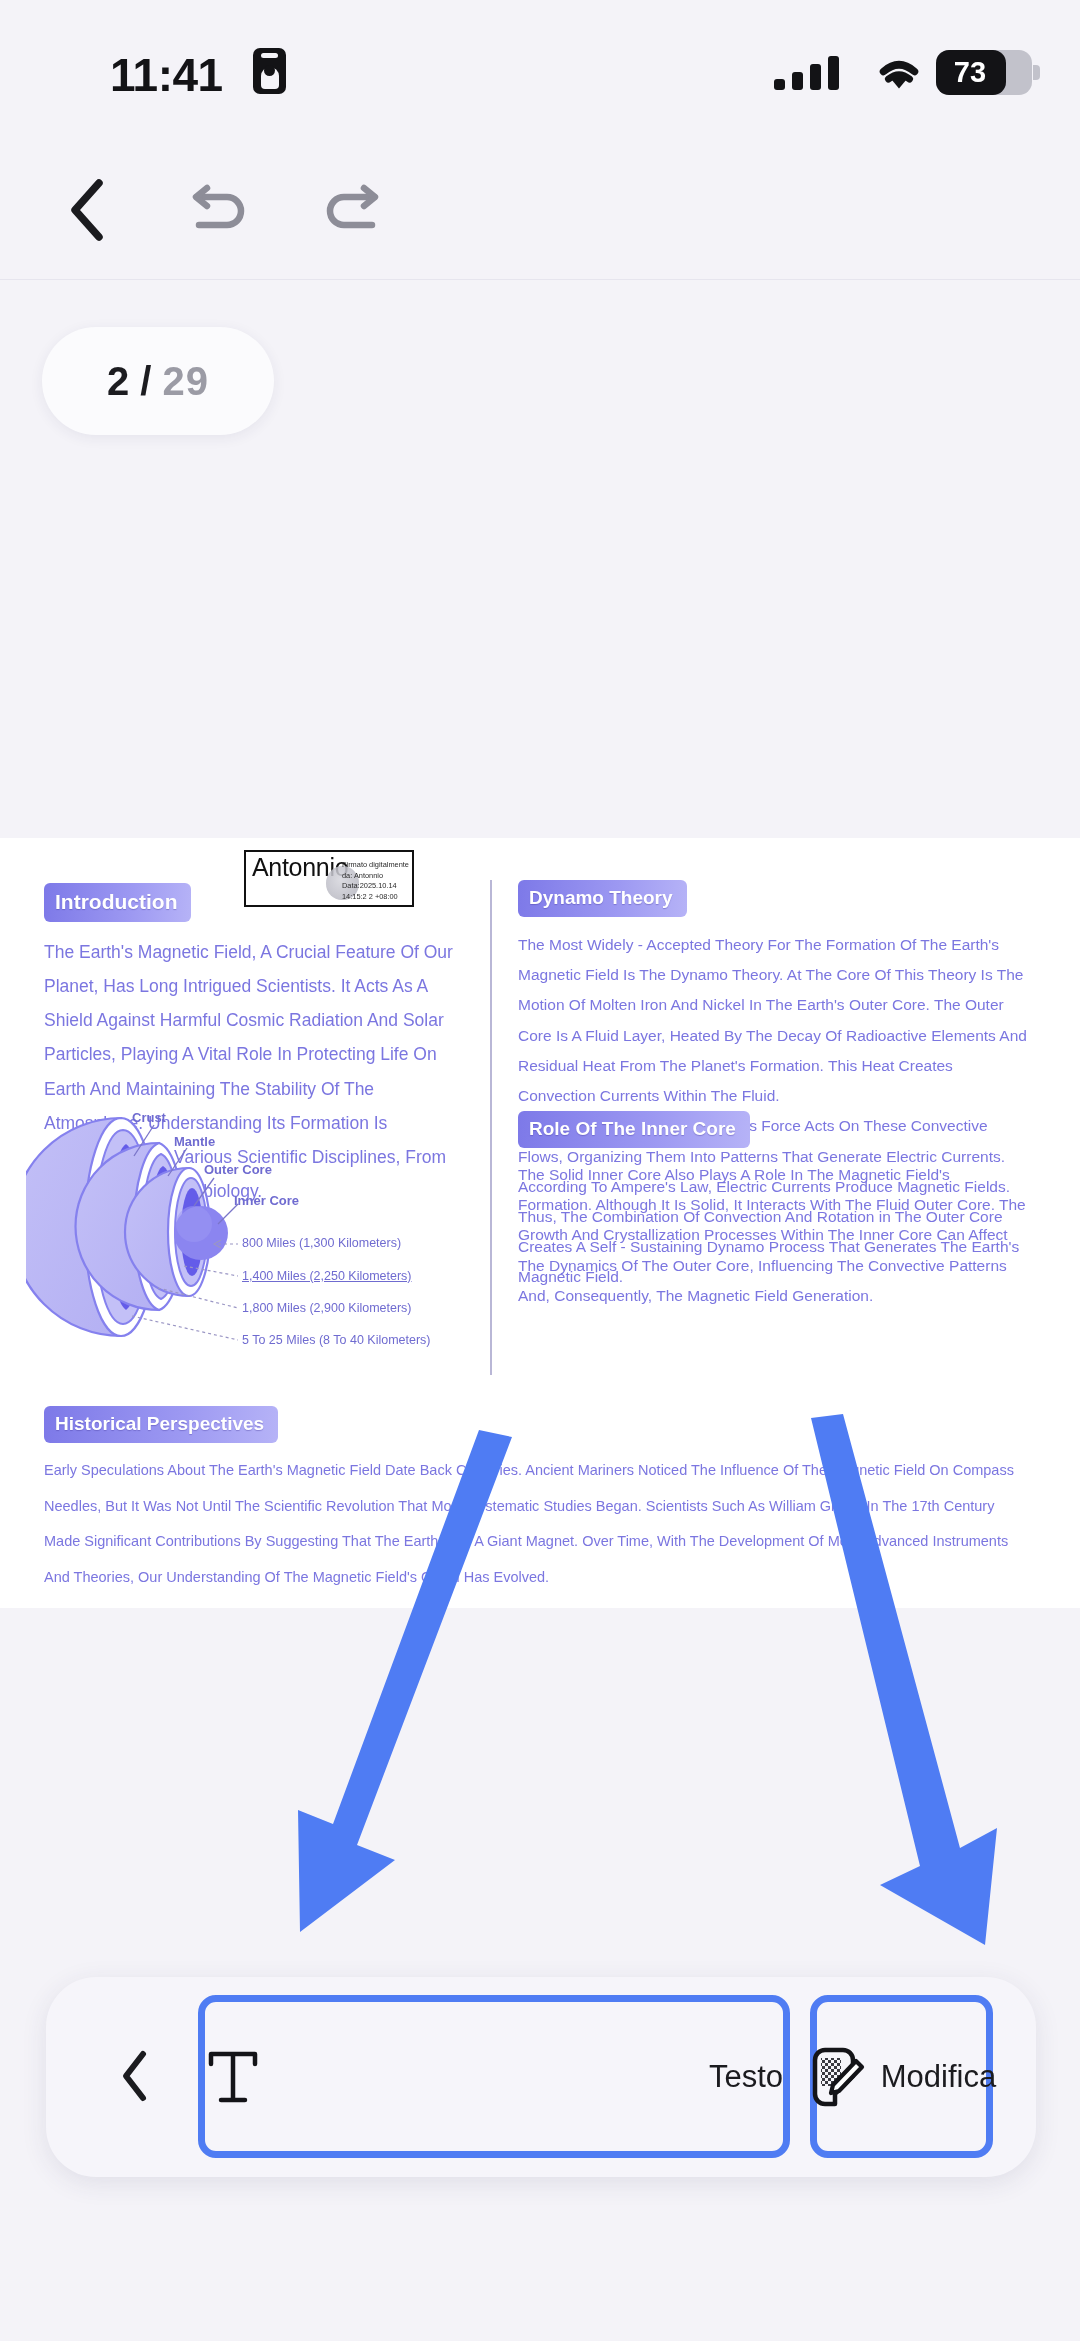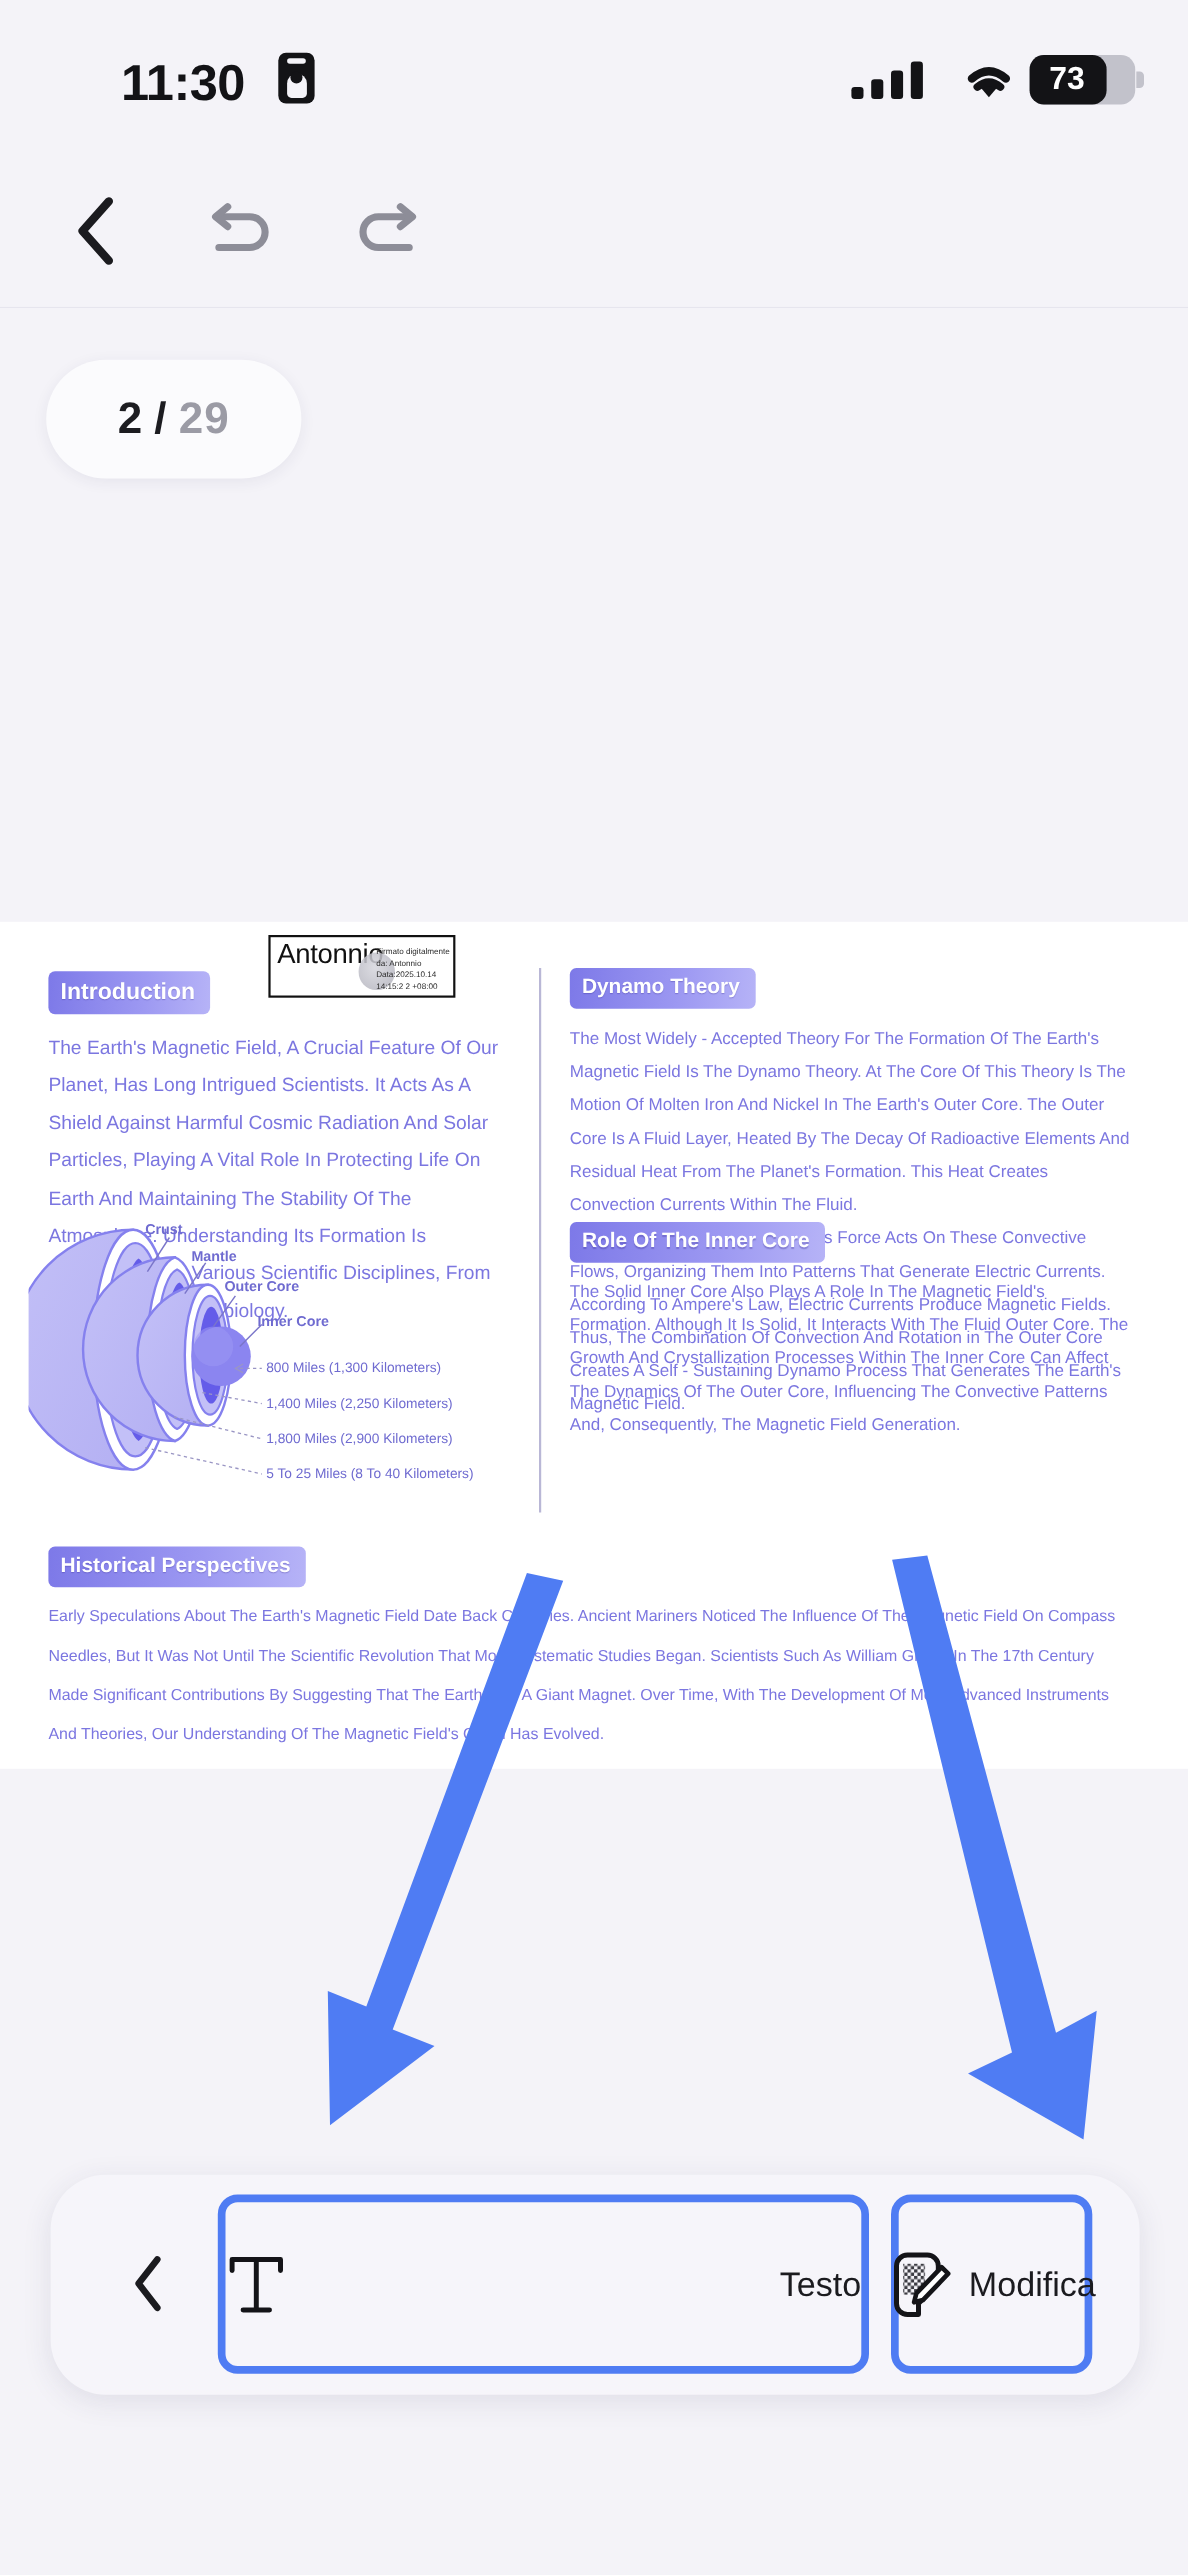--- a/index.html
+++ b/index.html
@@ -176,21 +176,21 @@
     position:absolute; left:764px; top:18px; width:183px; height:163px;
     border:7px solid #4f7cf3; border-radius:18px;
     display:flex; flex-direction:row; align-items:center; justify-content:center;
     gap:16px;
   }
 </style>
 </head>
 <body>
 
 <div class="statusbar">
-  <div class="status-time">11:30</div>
+  <div class="status-time">11:41</div>
   <div class="status-badge-icon">
       <i></i>
     </div>
 
   <div class="signal">
     <span></span>
       <span></span>
       <span></span>
       <span></span>
   </div>
@@ -284,21 +284,21 @@
       <line x1="132" y1="200" x2="212" y2="220" stroke="#9a96c4" stroke-width="1.2" stroke-dasharray="3,3"></line>
       <line x1="106" y1="228" x2="212" y2="252" stroke="#9a96c4" stroke-width="1.2" stroke-dasharray="3,3"></line>
     </svg>
 
     <div class="lbl" style="left:106px; top:22px;">Crust</div>
     <div class="lbl" style="left:148px; top:46px;">Mantle</div>
     <div class="lbl" style="left:178px; top:74px;">Outer Core</div>
     <div class="lbl" style="left:208px; top:105px;">Inner Core</div>
 
     <div class="dim-txt" style="left:216px; top:148px;">800 Miles (1,300 Kilometers)</div>
-    <div class="dim-txt" style="left:216px; top:181px;">1,400 Miles (2,250 Kilometers)</div>
+    <div class="dim-txt" style="left:216px; top:181px;text-decoration:underline;">1,400 Miles (2,250 Kilometers)</div>
     <div class="dim-txt" style="left:216px; top:213px;">1,800 Miles (2,900 Kilometers)</div>
     <div class="dim-txt" style="left:216px; top:245px;">5 To 25 Miles (8 To 40 Kilometers)</div>
   </div>
 
   <div class="sec-tag rc-tag1">Dynamo Theory</div>
   <div class="body-text rc-body1" style="white-space:pre-line;">The Most Widely - Accepted Theory For The Formation Of The Earth's Magnetic Field Is The Dynamo Theory. At The Core Of This Theory Is The Motion Of Molten Iron And Nickel In The Earth's Outer Core. The Outer Core Is A Fluid Layer, Heated By The Decay Of Radioactive Elements And Residual Heat From The Planet's Formation. This Heat Creates Convection Currents Within The Fluid.
 As The Earth Rotates, The Coriolis Force Acts On These Convective Flows, Organizing Them Into Patterns That Generate Electric Currents. According To Ampere's Law, Electric Currents Produce Magnetic Fields. Thus, The Combination Of Convection And Rotation in The Outer Core Creates A Self - Sustaining Dynamo Process That Generates The Earth's Magnetic Field.</div>
   <div class="sec-tag rc-tag2">Role Of The Inner Core</div>
   <div class="body-text rc-body2">The Solid Inner Core Also Plays A Role In The Magnetic Field's Formation. Although It Is Solid, It Interacts With The Fluid Outer Core. The Growth And Crystallization Processes Within The Inner Core Can Affect The Dynamics Of The Outer Core, Influencing The Convective Patterns And, Consequently, The Magnetic Field Generation.</div>
 

